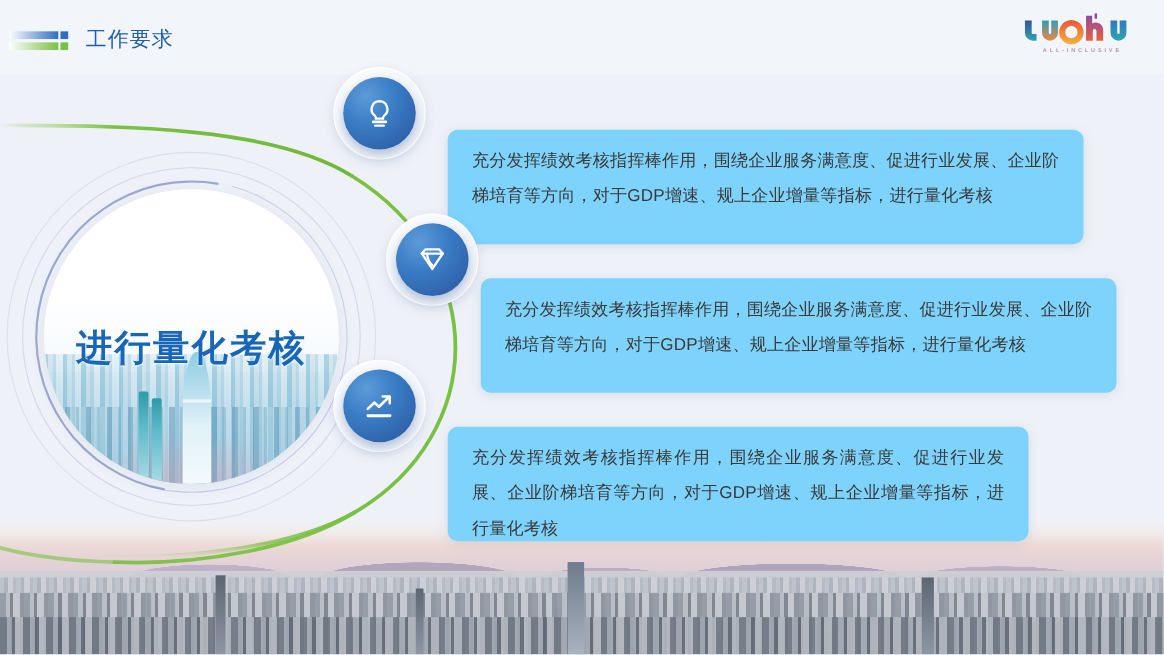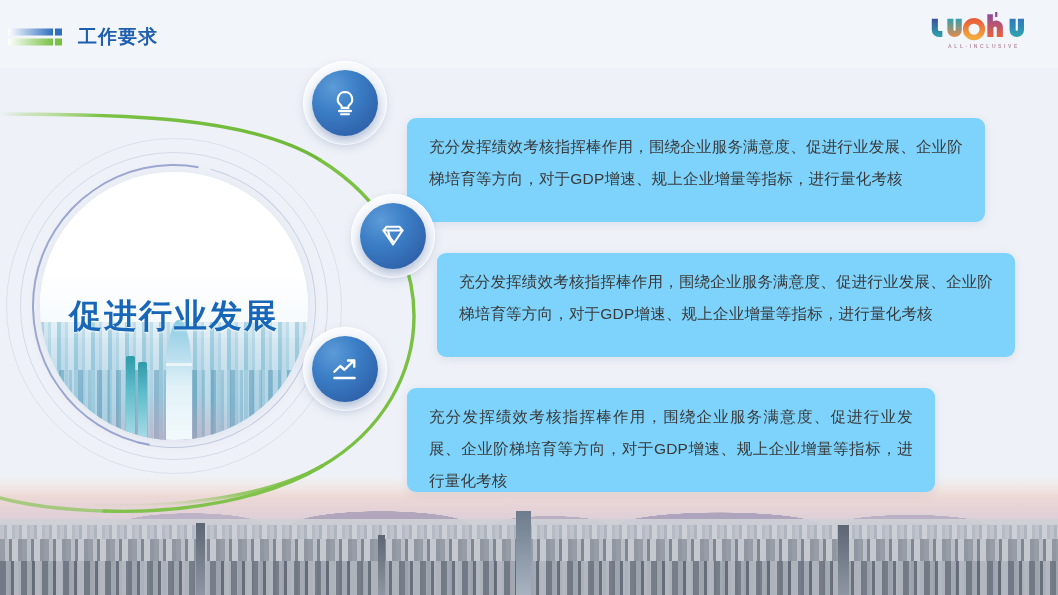--- a/index.html
+++ b/index.html
@@ -20,21 +20,21 @@
   
   #header{
     position:absolute; left:0; top:0; width:1058px; height:68px;
     background:#f2f5fa;
   }
   #header-deco{
     position:absolute; left:8px; top:26px; width:58px; height:22px;
   }
   #header-title{
     position:absolute; left:78px; top:25px;
-    font-size:19px; font-weight:bold; color:#1f5fb0;
+    font-size:19px; font-weight:normal; color:#1f5fb0;
     letter-spacing:1px; line-height:24px;
     white-space:nowrap;
   }
 
   
   #logo{
     position:absolute; right:18px; top:12px; width:112px; height:42px;
   }
   #logo-word{ display:block; width:112px; height:30px; }
   #logo-tag{
@@ -290,21 +290,21 @@
     <div class="ring" id="ring-inner-arc2"></div>
 
     <div id="photo-circle">
       <div class="pc-sky"></div>
       <div class="pc-city"></div>
       <div class="pc-city2"></div>
       <div class="pc-pink"></div>
       <div class="pc-tower" id="pc-twin1"></div>
       <div class="pc-tower" id="pc-twin2"></div>
       <div class="pc-tower" id="pc-main-tower"></div>
-      <div id="circle-title">促进行业发展</div>
+      <div id="circle-title">进行量化考核</div>
     </div>
   </div>
 
   <div class="node" id="node-1">
     <div class="node-halo"></div>
     <div class="node-circle">
       <svg width="30" height="30" viewBox="0 0 24 24" fill="none" stroke="#ffffff" stroke-width="1.7" stroke-linecap="round">
         <path d="M12 3.2a5.8 5.8 0 0 0-3.6 10.3c.6.5 1 1.2 1 2v.4h5.2v-.4c0-.8.4-1.5 1-2A5.8 5.8 0 0 0 12 3.2z"></path>
         <line x1="7.4" y1="18.3" x2="16.6" y2="18.3" stroke-width="2"></line>
         <line x1="8.8" y1="21" x2="15.2" y2="21" stroke-width="1.6"></line>

